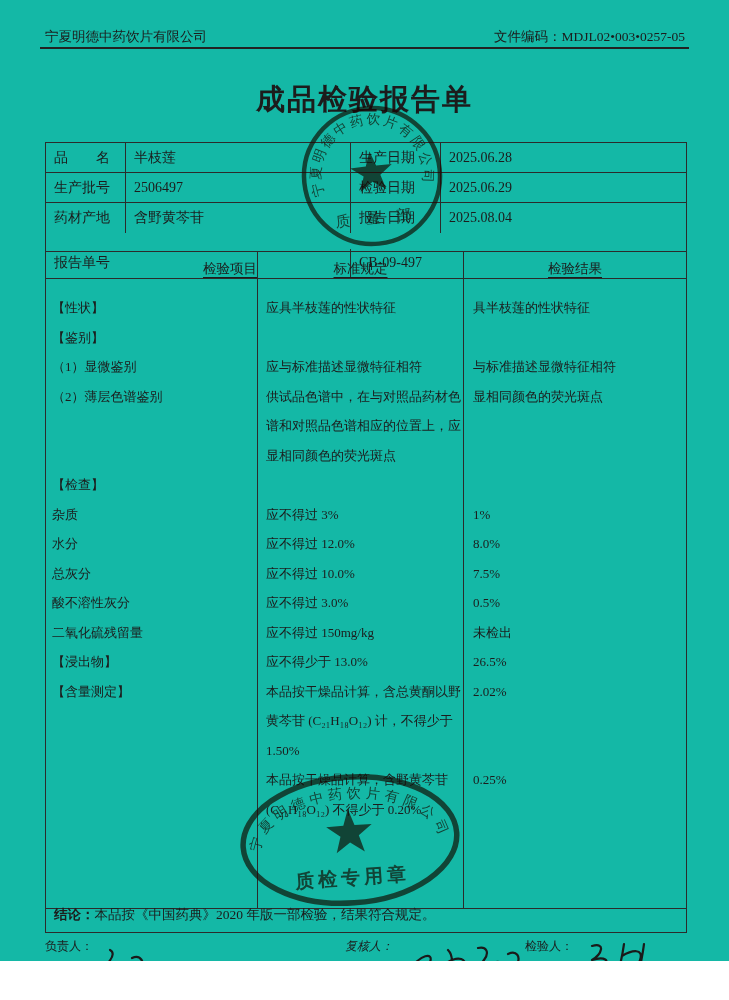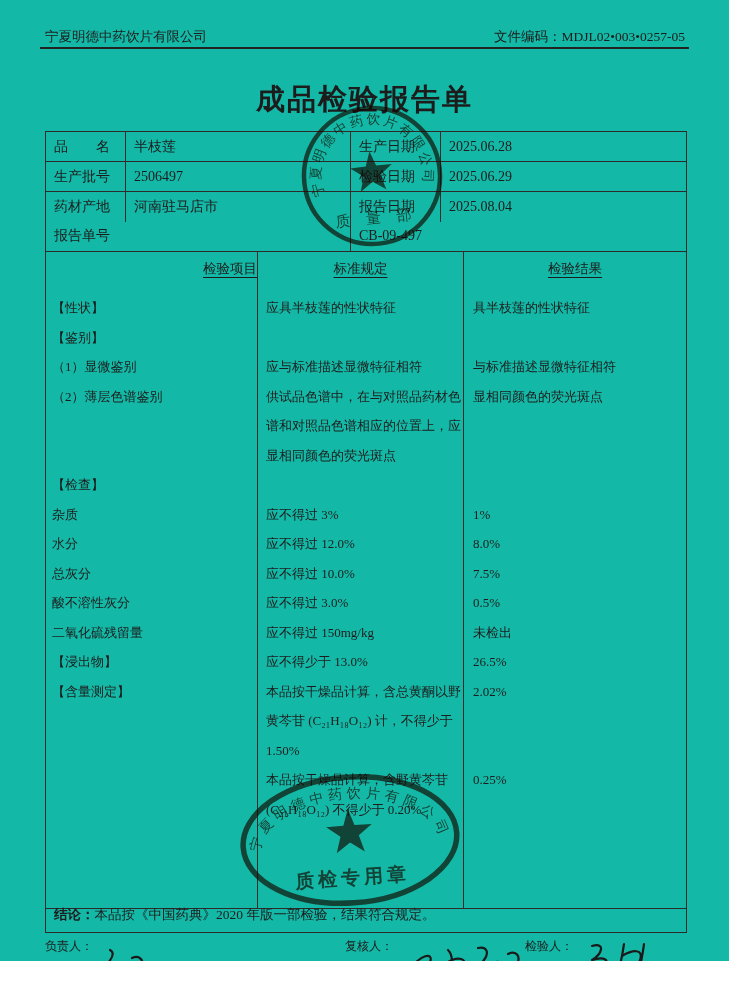--- a/index.html
+++ b/index.html
@@ -5,29 +5,29 @@
   html,body{margin:0;padding:0;background:#ffffff;}
   .page{position:relative;width:729px;height:961px;background:#14b8a6;overflow:hidden;
         font-family:"Liberation Serif","DejaVu Serif",serif;color:#1c1c1c;}
   
   .doc-header{position:absolute;left:45px;top:28px;width:640px;display:flex;
               justify-content:space-between;font-size:13.5px;}
   .doc-rule{position:absolute;left:40px;top:47px;width:649px;height:2px;background:#222;}
   .doc-title{position:absolute;left:0;top:80px;width:729px;text-align:center;
              font-size:29px;font-weight:700;letter-spacing:2px;}
   
-  .info-table{position:absolute;left:45px;top:131px;width:640px;border:1.5px solid #2b2b2b;
+  .info-table{position:absolute;left:45px;top:142px;width:640px;border:1.5px solid #2b2b2b;
               font-size:14px;}
   .info-row{display:grid;grid-template-columns:80px 225px 90px 245px;height:29.2px;
             border-bottom:1px solid #2b2b2b;}
   .info-row:last-child,.info-last{border-bottom:none;}
   .info-cell{display:flex;align-items:center;padding-left:8px;border-right:1px solid #2b2b2b;
              white-space:nowrap;overflow:visible;}
   .info-cell.last{border-right:none;}
-  .info-last{display:grid;grid-template-columns:305px 335px;height:29.2px;}
+  .info-last{display:grid;grid-template-columns:305px 335px;height:29.2px;margin-top:16px;}
   .wide-label{letter-spacing:0;}
   
   .main-table{position:absolute;left:45px;top:251px;width:640px;border:1.5px solid #2b2b2b;
               font-size:13px;}
   .main-head{display:grid;grid-template-columns:212px 206px 222px;height:41px;}
   .main-head .hcell{padding-top:8px;border-right:1px solid #2b2b2b;}
   .main-head .hcell:last-child{border-right:none;}
   .hcell span{text-decoration:underline;text-underline-offset:4px;font-size:13.5px;}
   .hcell.left{padding-left:8px;text-align:right;}
   .hcell.center{text-align:center;}
@@ -38,21 +38,21 @@
   .tcol.item .t-line{padding-left:6px;}
   .tcol.std .t-line{padding-left:8px;}
   .tcol.res .t-line{padding-left:9px;}
   .conclusion{position:absolute;left:45px;top:906px;width:640px;height:26px;
               border:1.5px solid #2b2b2b;border-top:none;display:flex;align-items:flex-start;
               font-size:13.5px;}
   .conclusion .c-label{font-weight:700;padding-left:8px;}
   
   .sig-row{position:absolute;left:0;top:932px;width:729px;height:68px;font-size:12px;}
   .sig-label{position:absolute;top:6px;}
-  .sig-label.r1{left:45px;} .sig-label.r2{left:345px;} .sig-label.r3{left:525px;}
+  .sig-label.r1{left:45px;} .sig-label.r2{left:345px;font-style:italic;} .sig-label.r3{left:525px;}
   .sig-svg{position:absolute;}
   .sig-svg path{stroke:#1a1a1a;stroke-width:2.2;fill:none;stroke-linecap:round;stroke-linejoin:round;}
   
   .stamp{position:absolute;mix-blend-mode:multiply;opacity:0.82;}
   .stamp svg text{font-family:"Liberation Serif","DejaVu Serif",serif;}
   .stamp-top{left:294px;top:101px;width:156px;height:150px;transform:rotate(-6deg);}
   .stamp-bottom{left:237px;top:771px;width:226px;height:140px;transform:rotate(-4deg);}
 </style>
 </head>
 <body>
@@ -79,21 +79,21 @@
         <div class="info-cell last">2025.06.28</div>
       </div>
         <div class="info-row">
         <div class="info-cell wide-label">生产批号</div>
         <div class="info-cell">2506497</div>
         <div class="info-cell">检验日期</div>
         <div class="info-cell last">2025.06.29</div>
       </div>
         <div class="info-row">
         <div class="info-cell wide-label">药材产地</div>
-        <div class="info-cell">河南驻马店市</div>
+        <div class="info-cell">含野黄芩苷</div>
         <div class="info-cell">报告日期</div>
         <div class="info-cell last">2025.08.04</div>
       </div>
       </div>
     <div class="info-last">
       <div class="info-cell">报告单号</div>
       <div class="info-cell last">CB-09-497</div>
     </div>
   </div>
 

